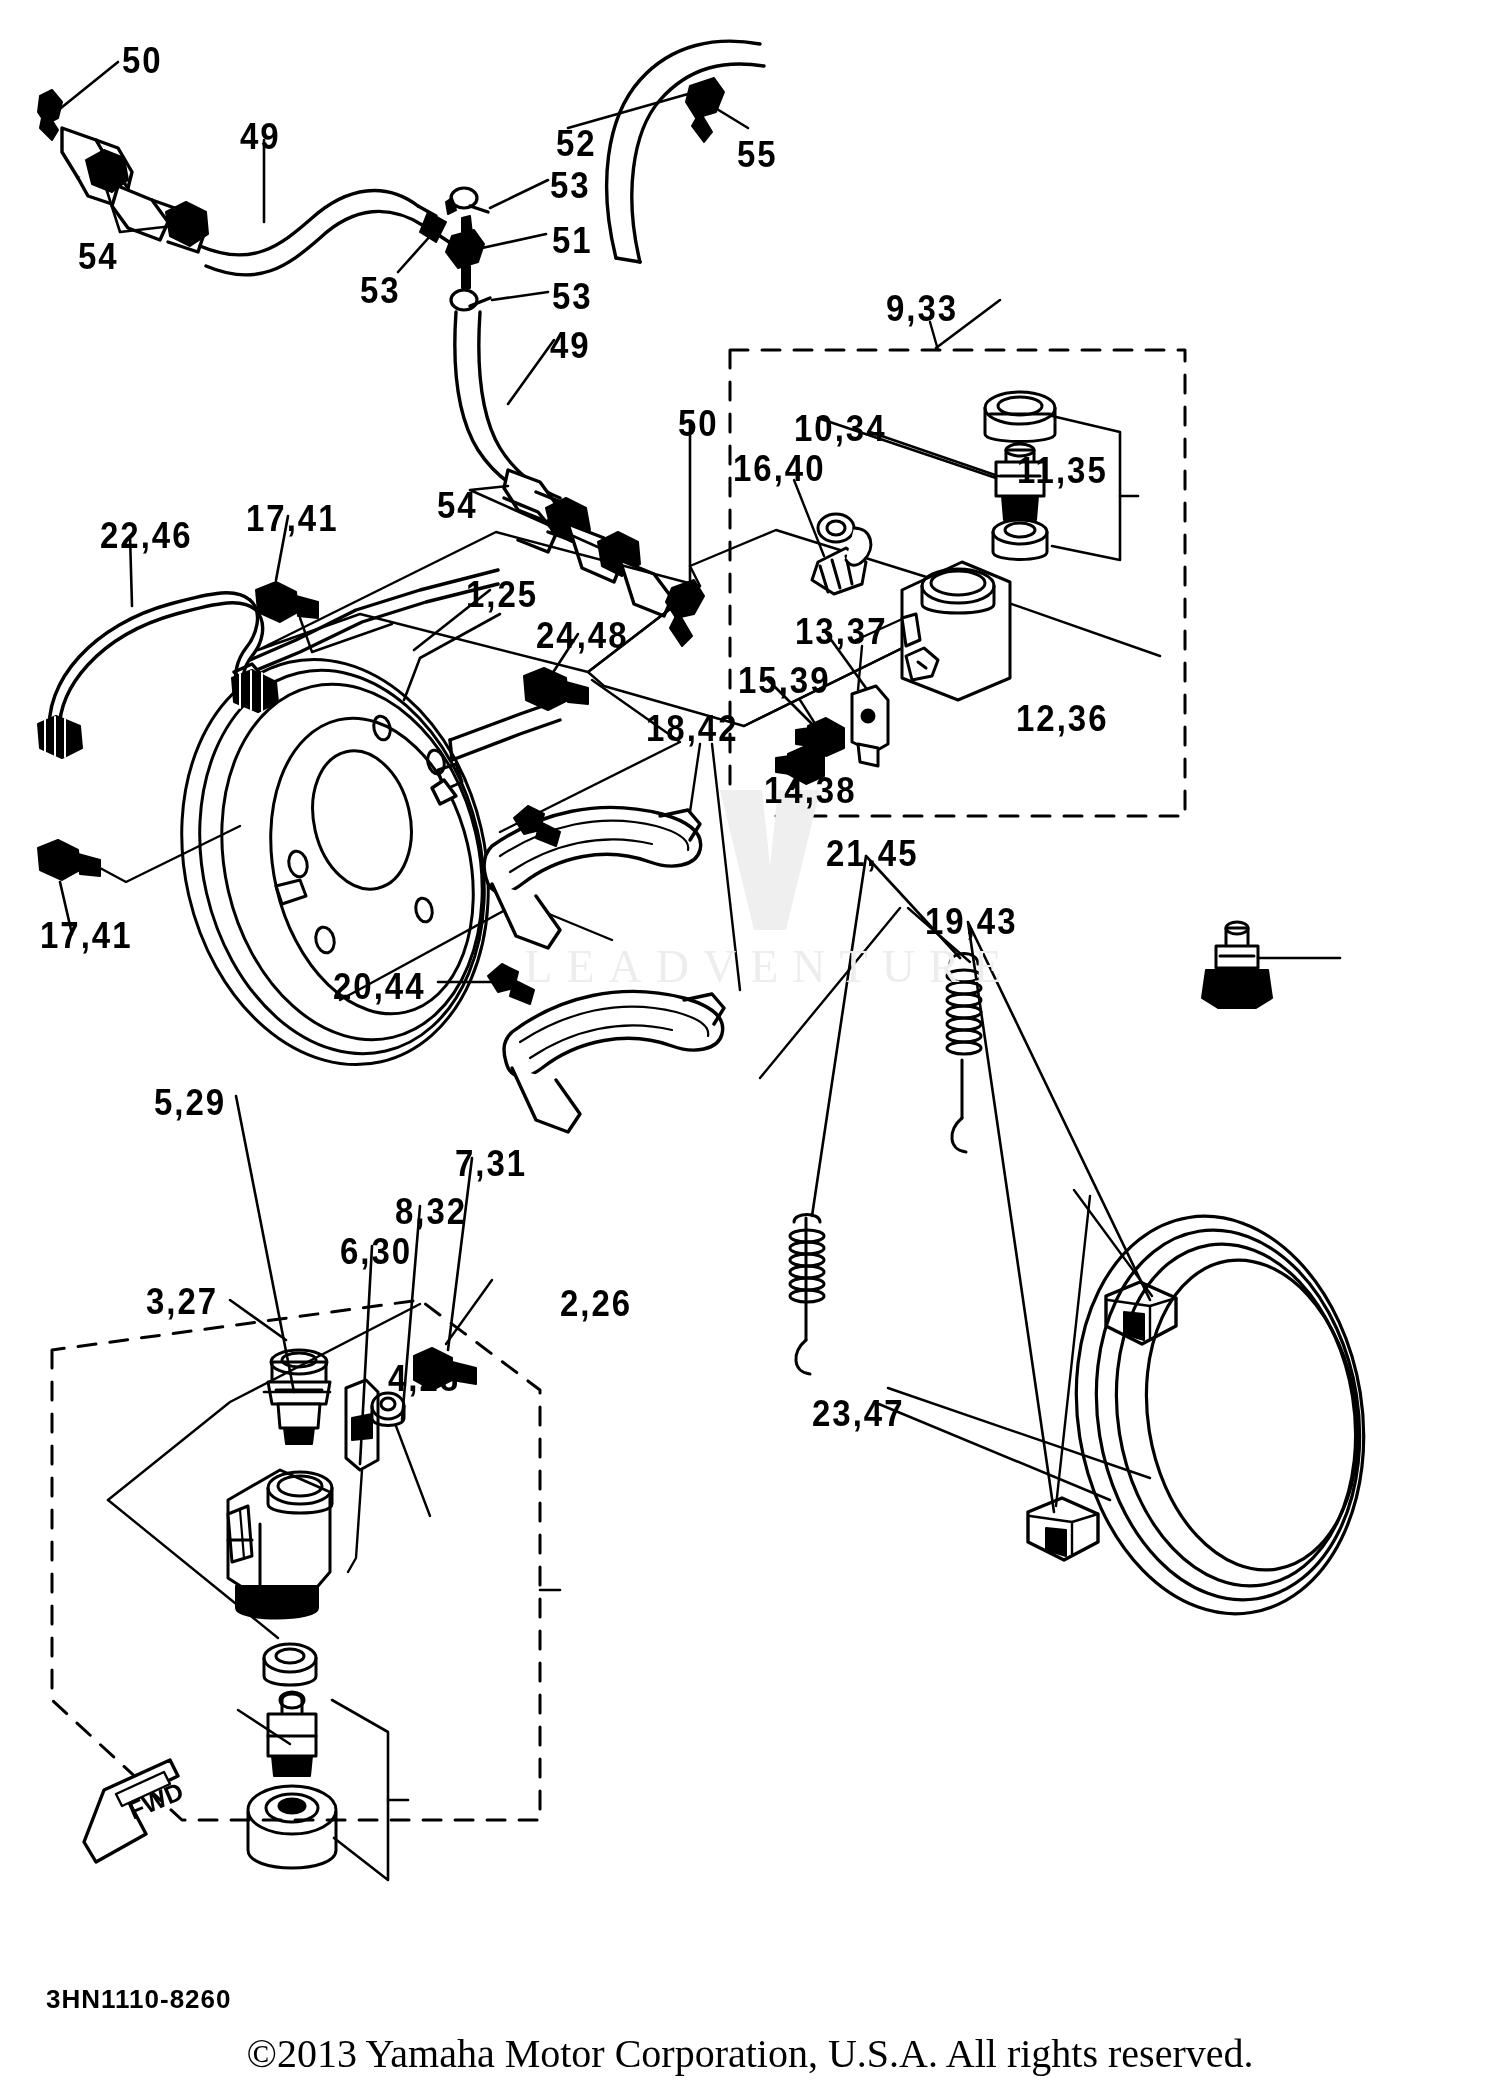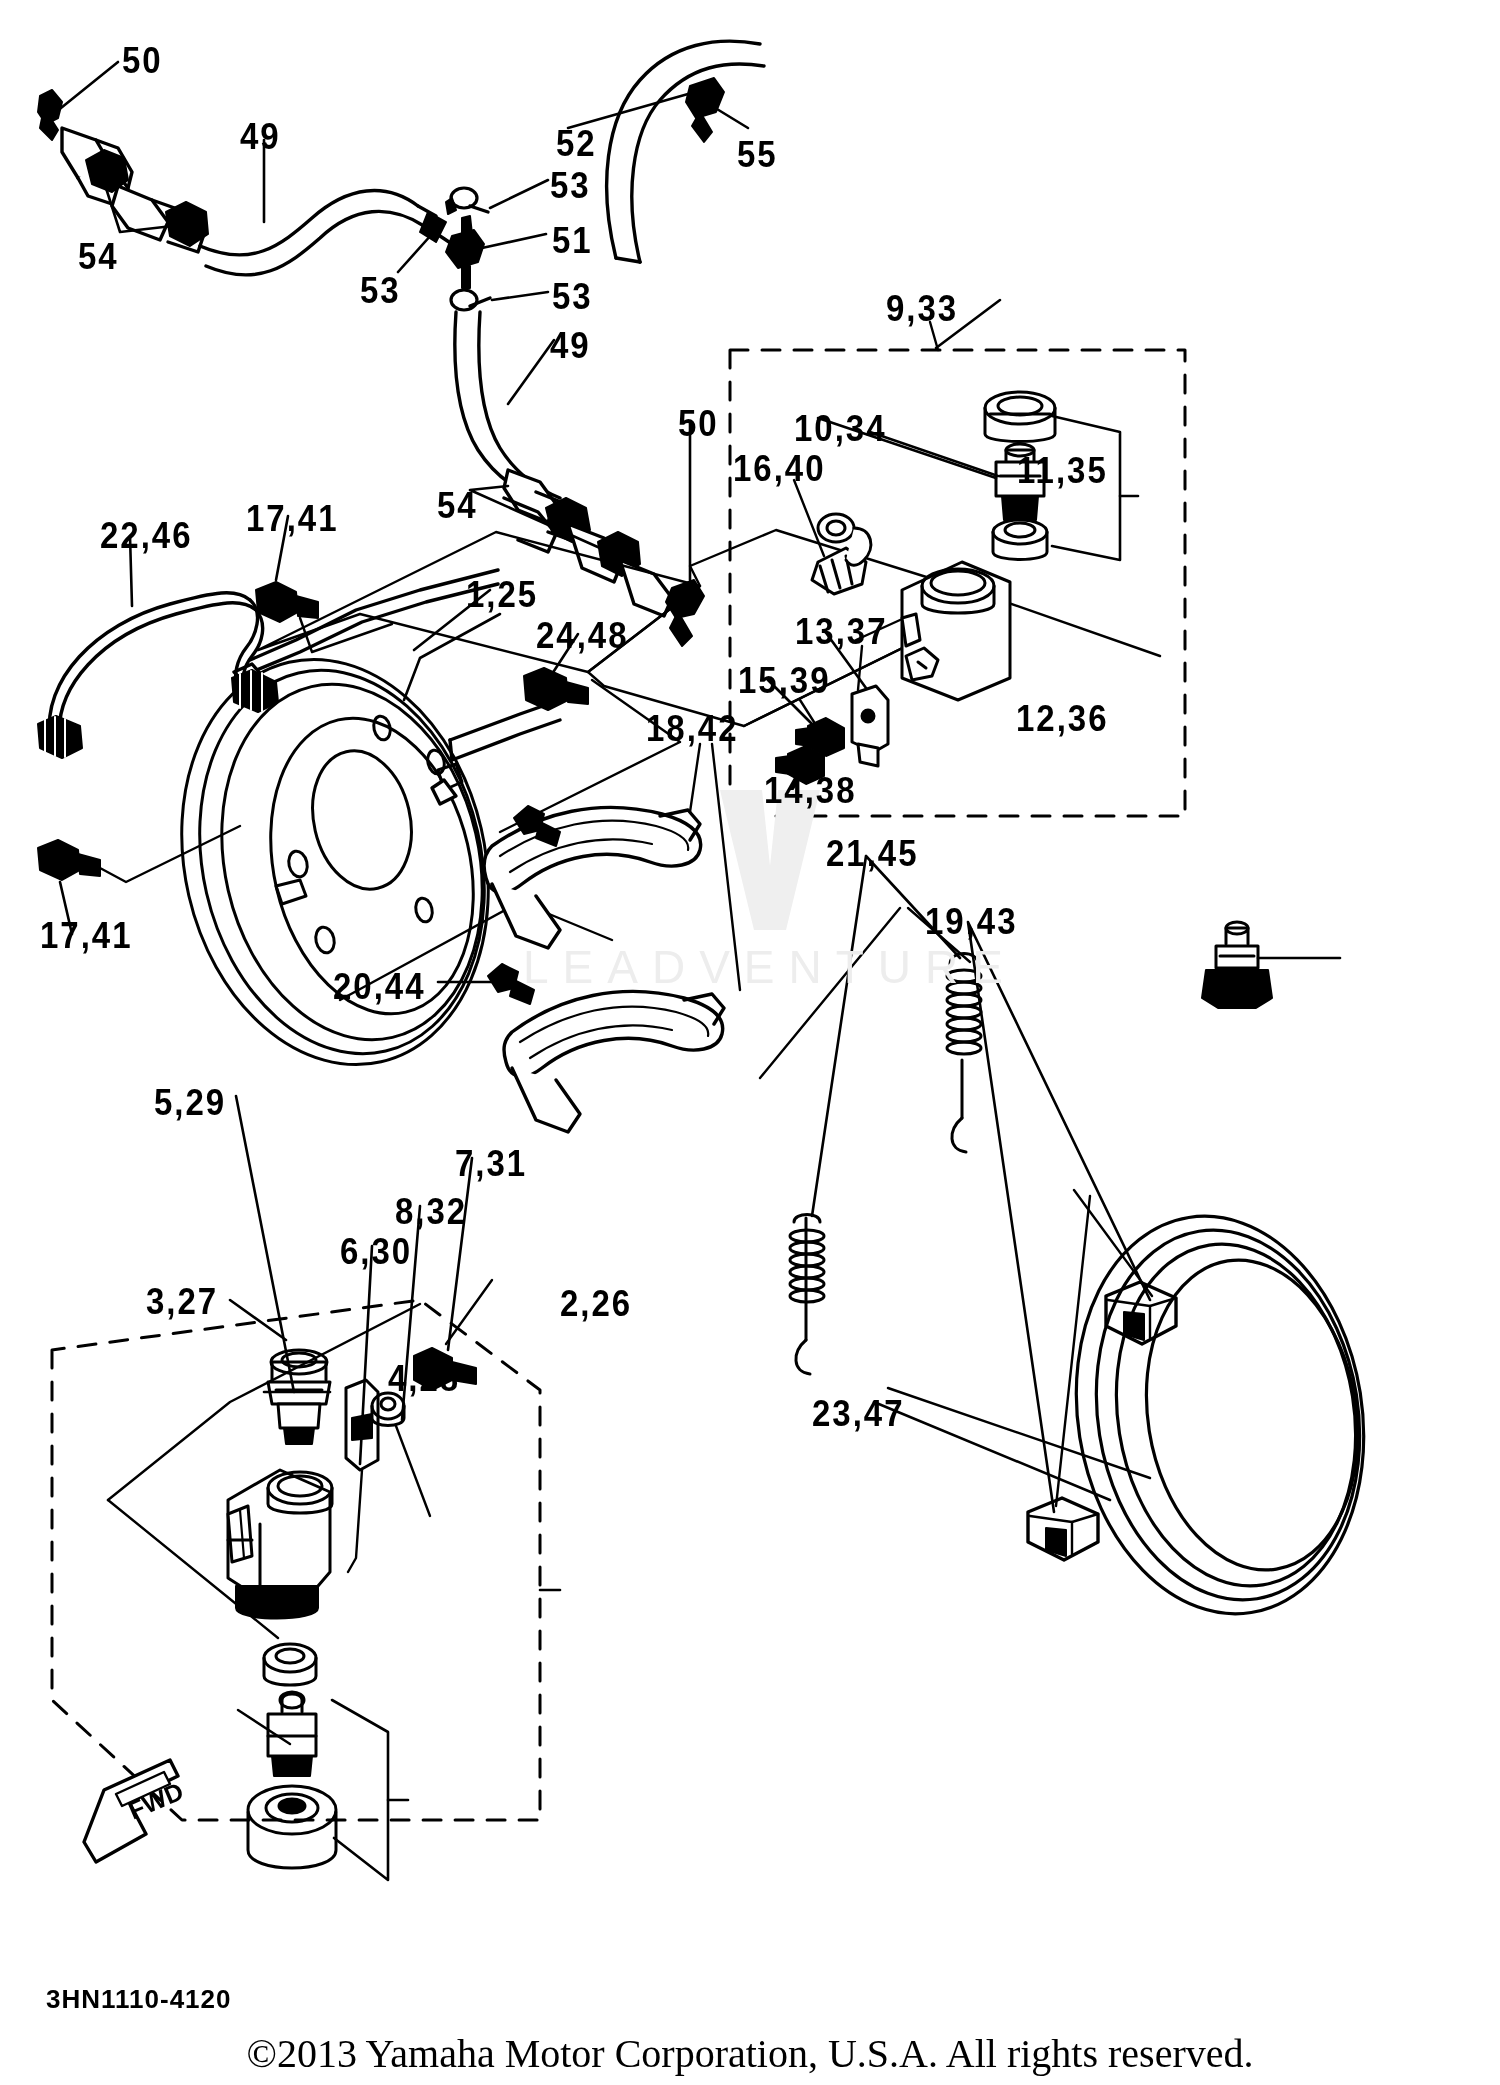--- a/index.html
+++ b/index.html
@@ -36,21 +36,21 @@
     position:absolute;left:0;top:2060px;width:1500px;text-align:center;
     font-family:"Liberation Sans", sans-serif;
     font-size:17px;color:#bdbdbd;white-space:nowrap;
   }
   #watermark{
     position:absolute;left:390px;top:770px;width:760px;height:280px;
     pointer-events:none;
   }
   #wm-word{
     position:absolute;left:0;top:170px;width:760px;text-align:center;
-    font-family:Liberation Sans, sans-serif;
+    font-family:Liberation Serif, serif;
     font-size:46px;letter-spacing:14px;color:#ededed;white-space:nowrap;
   }
 </style>
 </head>
 <body>
 
 <div id="sheet">
 
   <svg class="layer" viewBox="0 0 1500 2085">
     <g fill="none" stroke="#000" stroke-width="3.4" stroke-linecap="round" stroke-linejoin="round">
@@ -477,15 +477,15 @@
       <div class="callout" style="left: 154px; top: 1084px;">5,29</div>
       <div class="callout" style="left: 455px; top: 1145px;">7,31</div>
       <div class="callout" style="left: 395px; top: 1193px;">8,32</div>
       <div class="callout" style="left: 340px; top: 1233px;">6,30</div>
       <div class="callout" style="left: 560px; top: 1285px;">2,26</div>
       <div class="callout" style="left: 146px; top: 1283px;">3,27</div>
       <div class="callout" style="left: 388px; top: 1360px;">4,28</div>
       <div class="callout" style="left: 812px; top: 1395px;">23,47</div>
     </div>
 
-  <div id="partcode">3HN1110-4120</div>
+  <div id="partcode">3HN1110-8260</div>
   <div id="copyright">©2013 Yamaha Motor Corporation, U.S.A. All rights reserved.</div>
 </div>
 
 </body></html>

